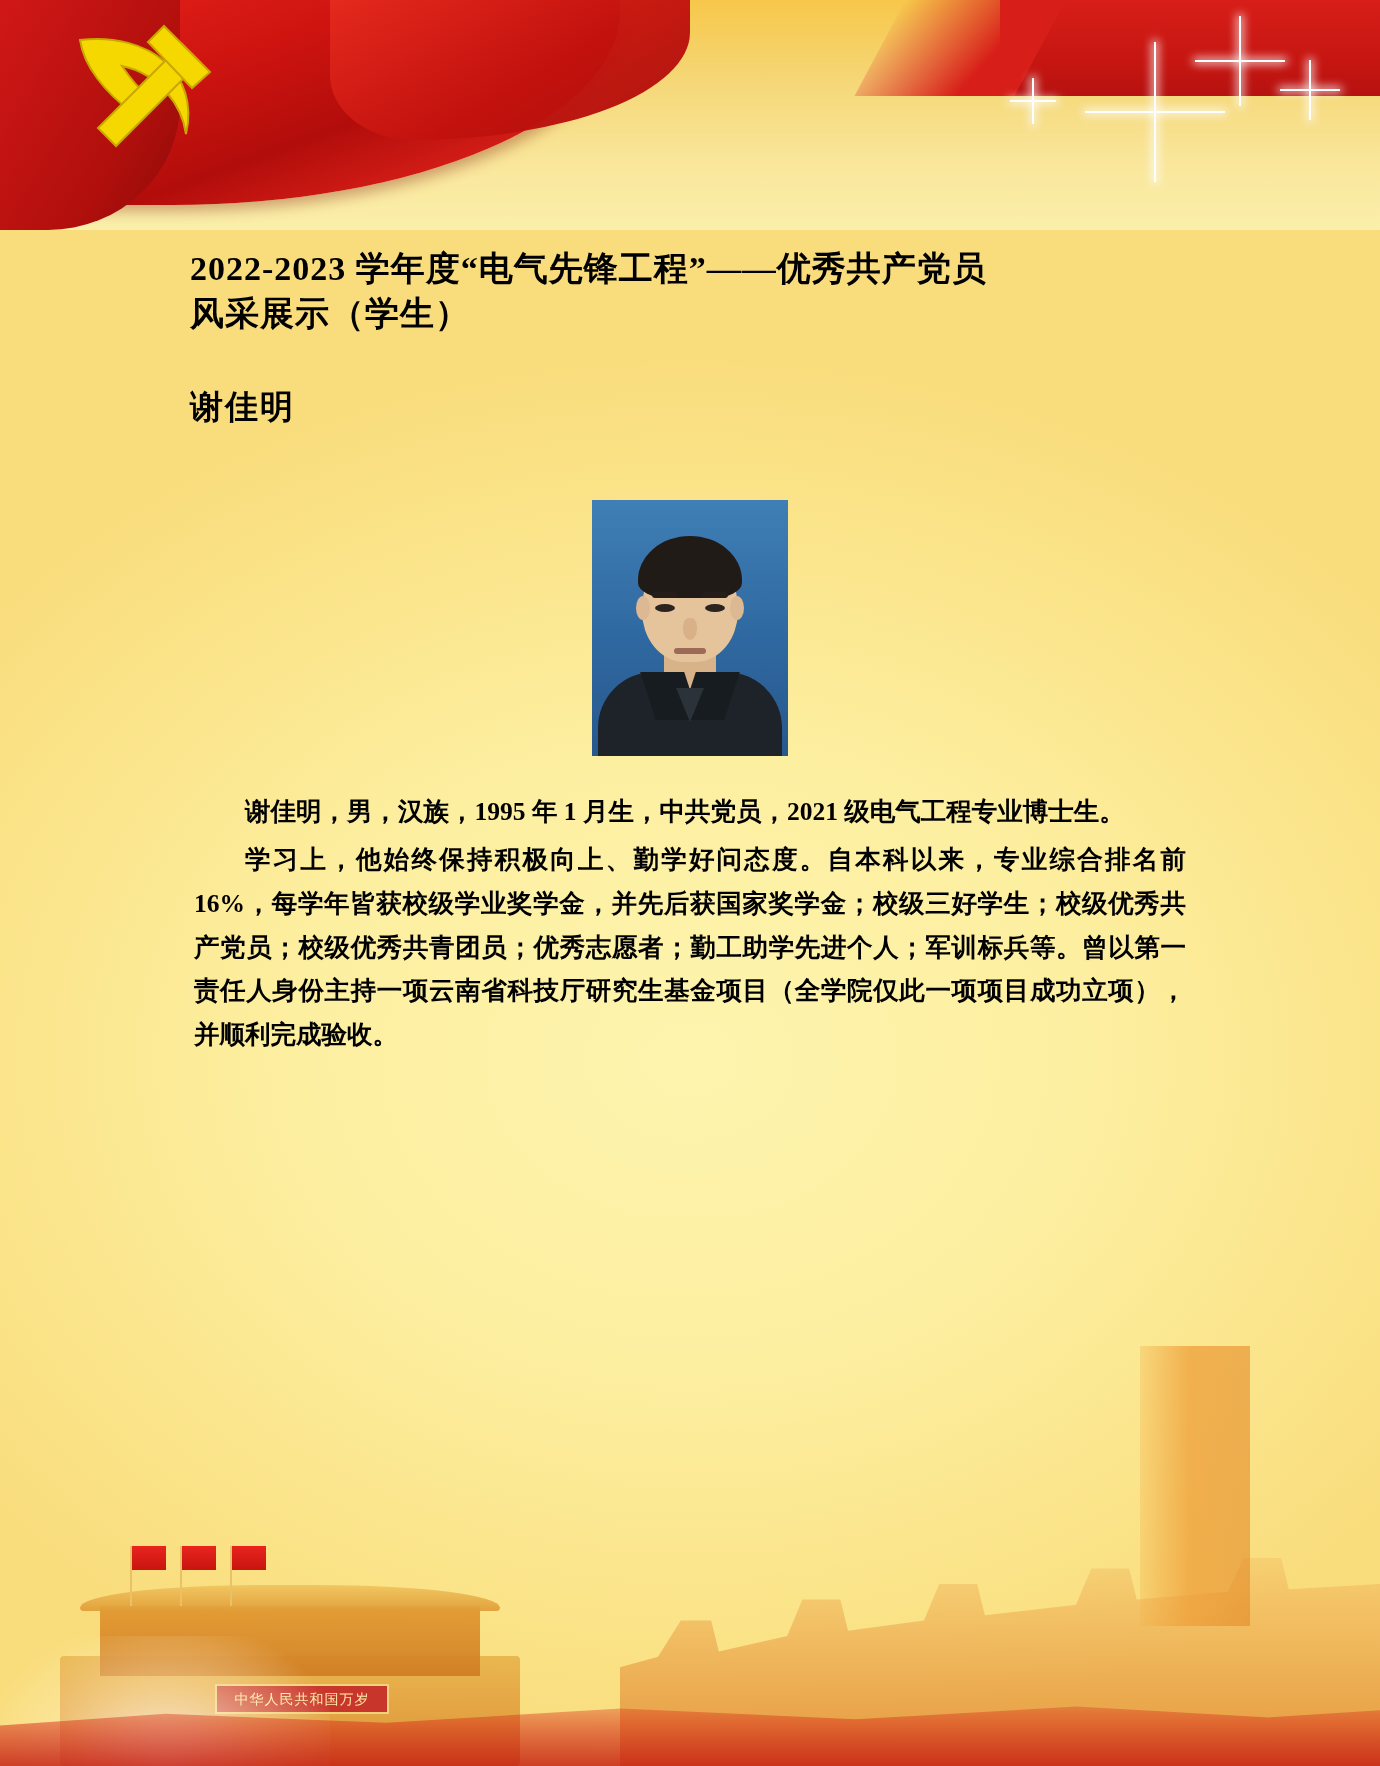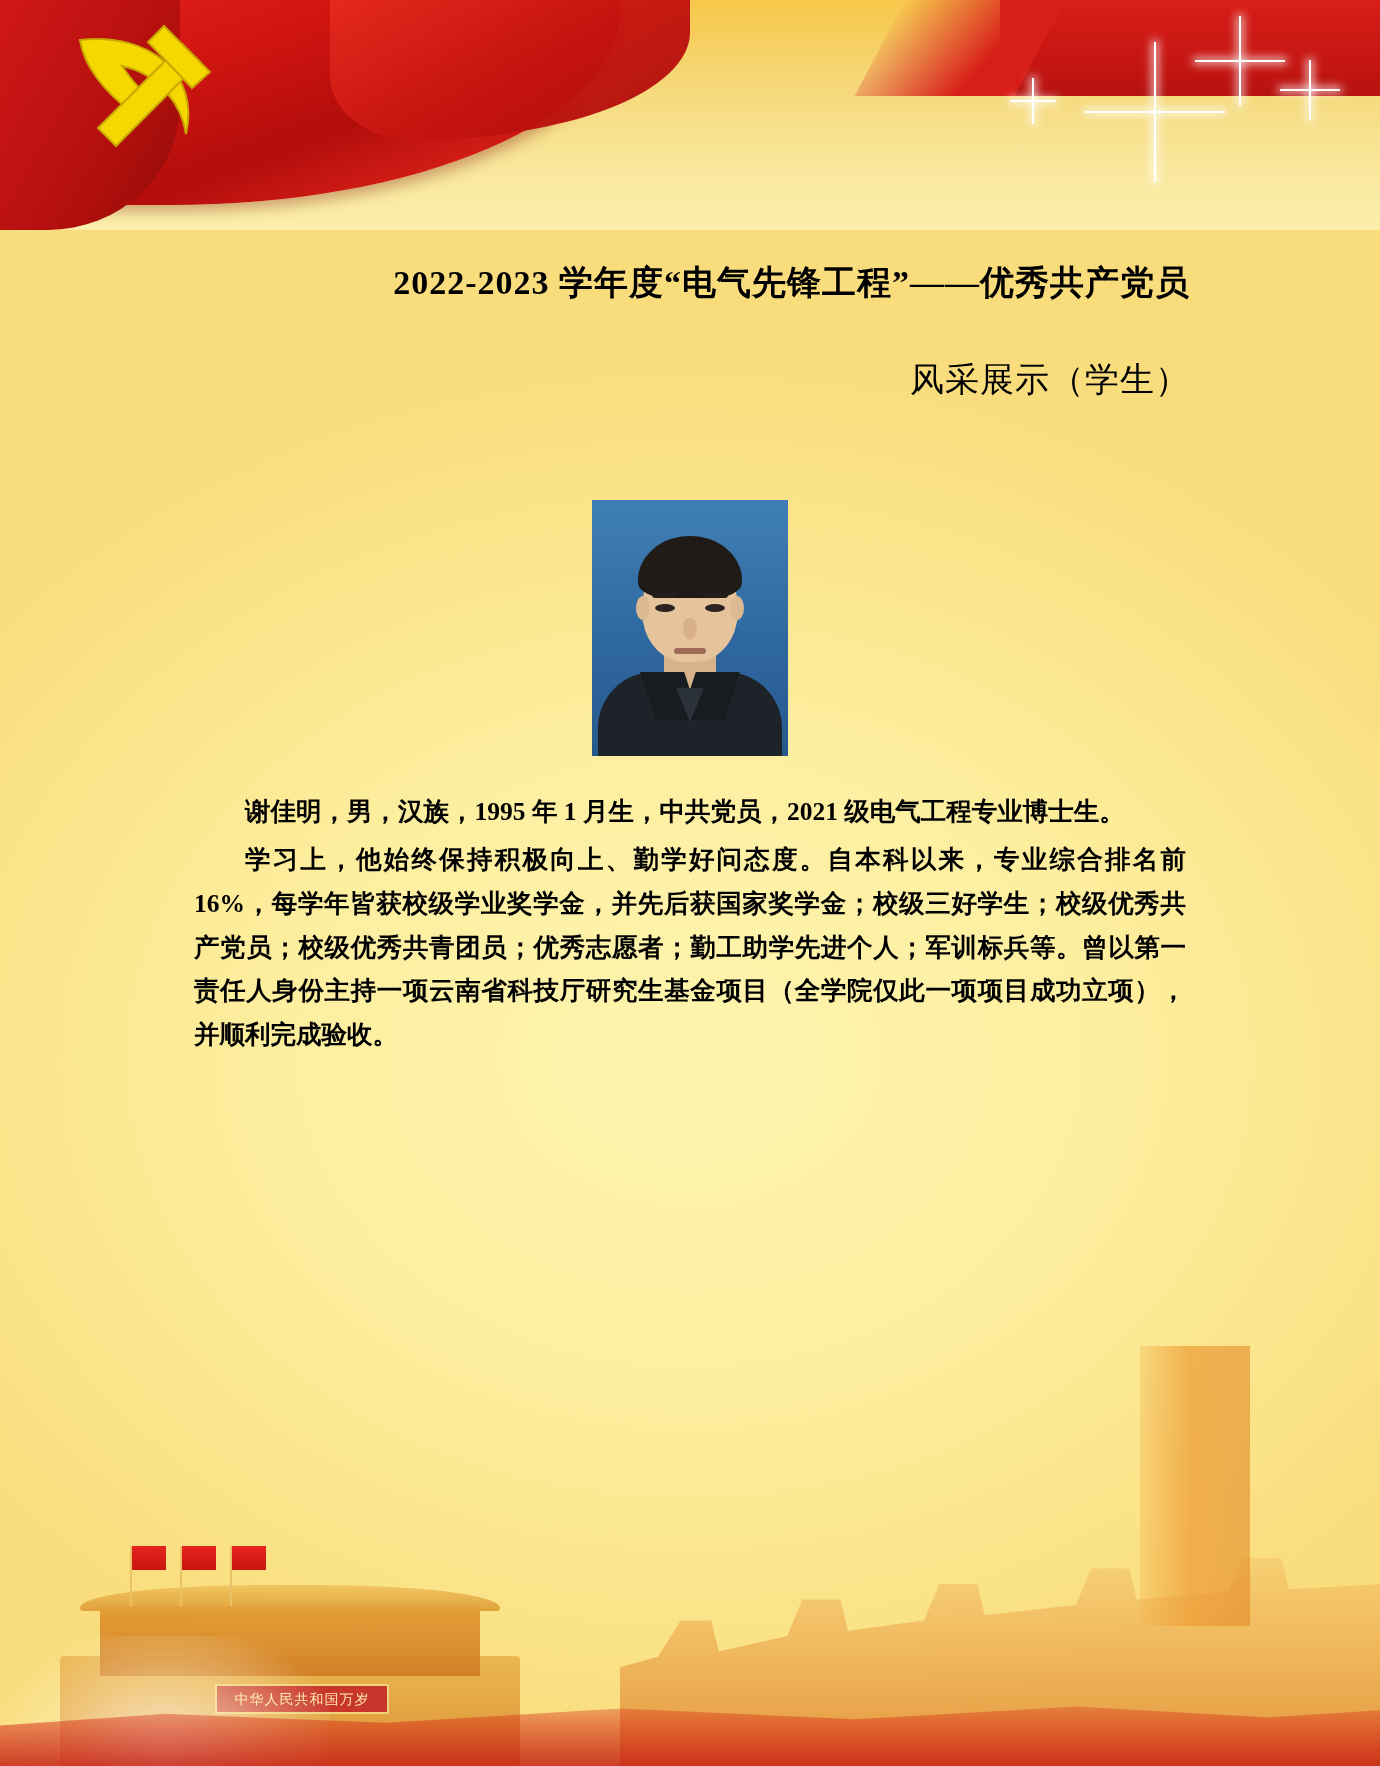--- a/index.html
+++ b/index.html
@@ -226,35 +226,34 @@
   .content {
     position: absolute;
     left: 0;
     top: 0;
     width: 1380px;
     height: 1766px;
   }
   .title-block {
     position: absolute;
     left: 190px;
-    top: 262px;
+    top: 248px;
     width: 1000px;
-    text-align: right;
+    text-align: left;
     color: #000;
   }
   .title-line {
     font-size: 34px;
     font-weight: bold;
     letter-spacing: 1px;
     line-height: 1.25;
   }
   .title-line2 {
     font-size: 34px;
-    font-weight: normal;
-    margin-top: 52px;
+    font-weight: bold;
     letter-spacing: 1px;
   }
   .person-name {
     font-size: 33px;
     font-weight: bold;
     margin-top: 48px;
     letter-spacing: 2px;
   }
 
   .photo-wrap {
@@ -453,20 +452,21 @@
 
     <div class="fountain"></div>
     <div class="bottom-red-wave"></div>
   </div>
 
   <div class="content">
 
     <div class="title-block">
       <div class="title-line">2022-2023 学年度“电气先锋工程”——优秀共产党员</div>
       <div class="title-line2">风采展示（学生）</div>
+      <div class="person-name">谢佳明</div>
     </div>
 
     <div class="photo-wrap">
       <div class="photo-bg"></div>
       <div class="ph-body"></div>
       <div class="ph-neck"></div>
       <div class="ph-head"></div>
       <div class="ph-ear-l"></div>
       <div class="ph-ear-r"></div>
       <div class="ph-hair"></div>

